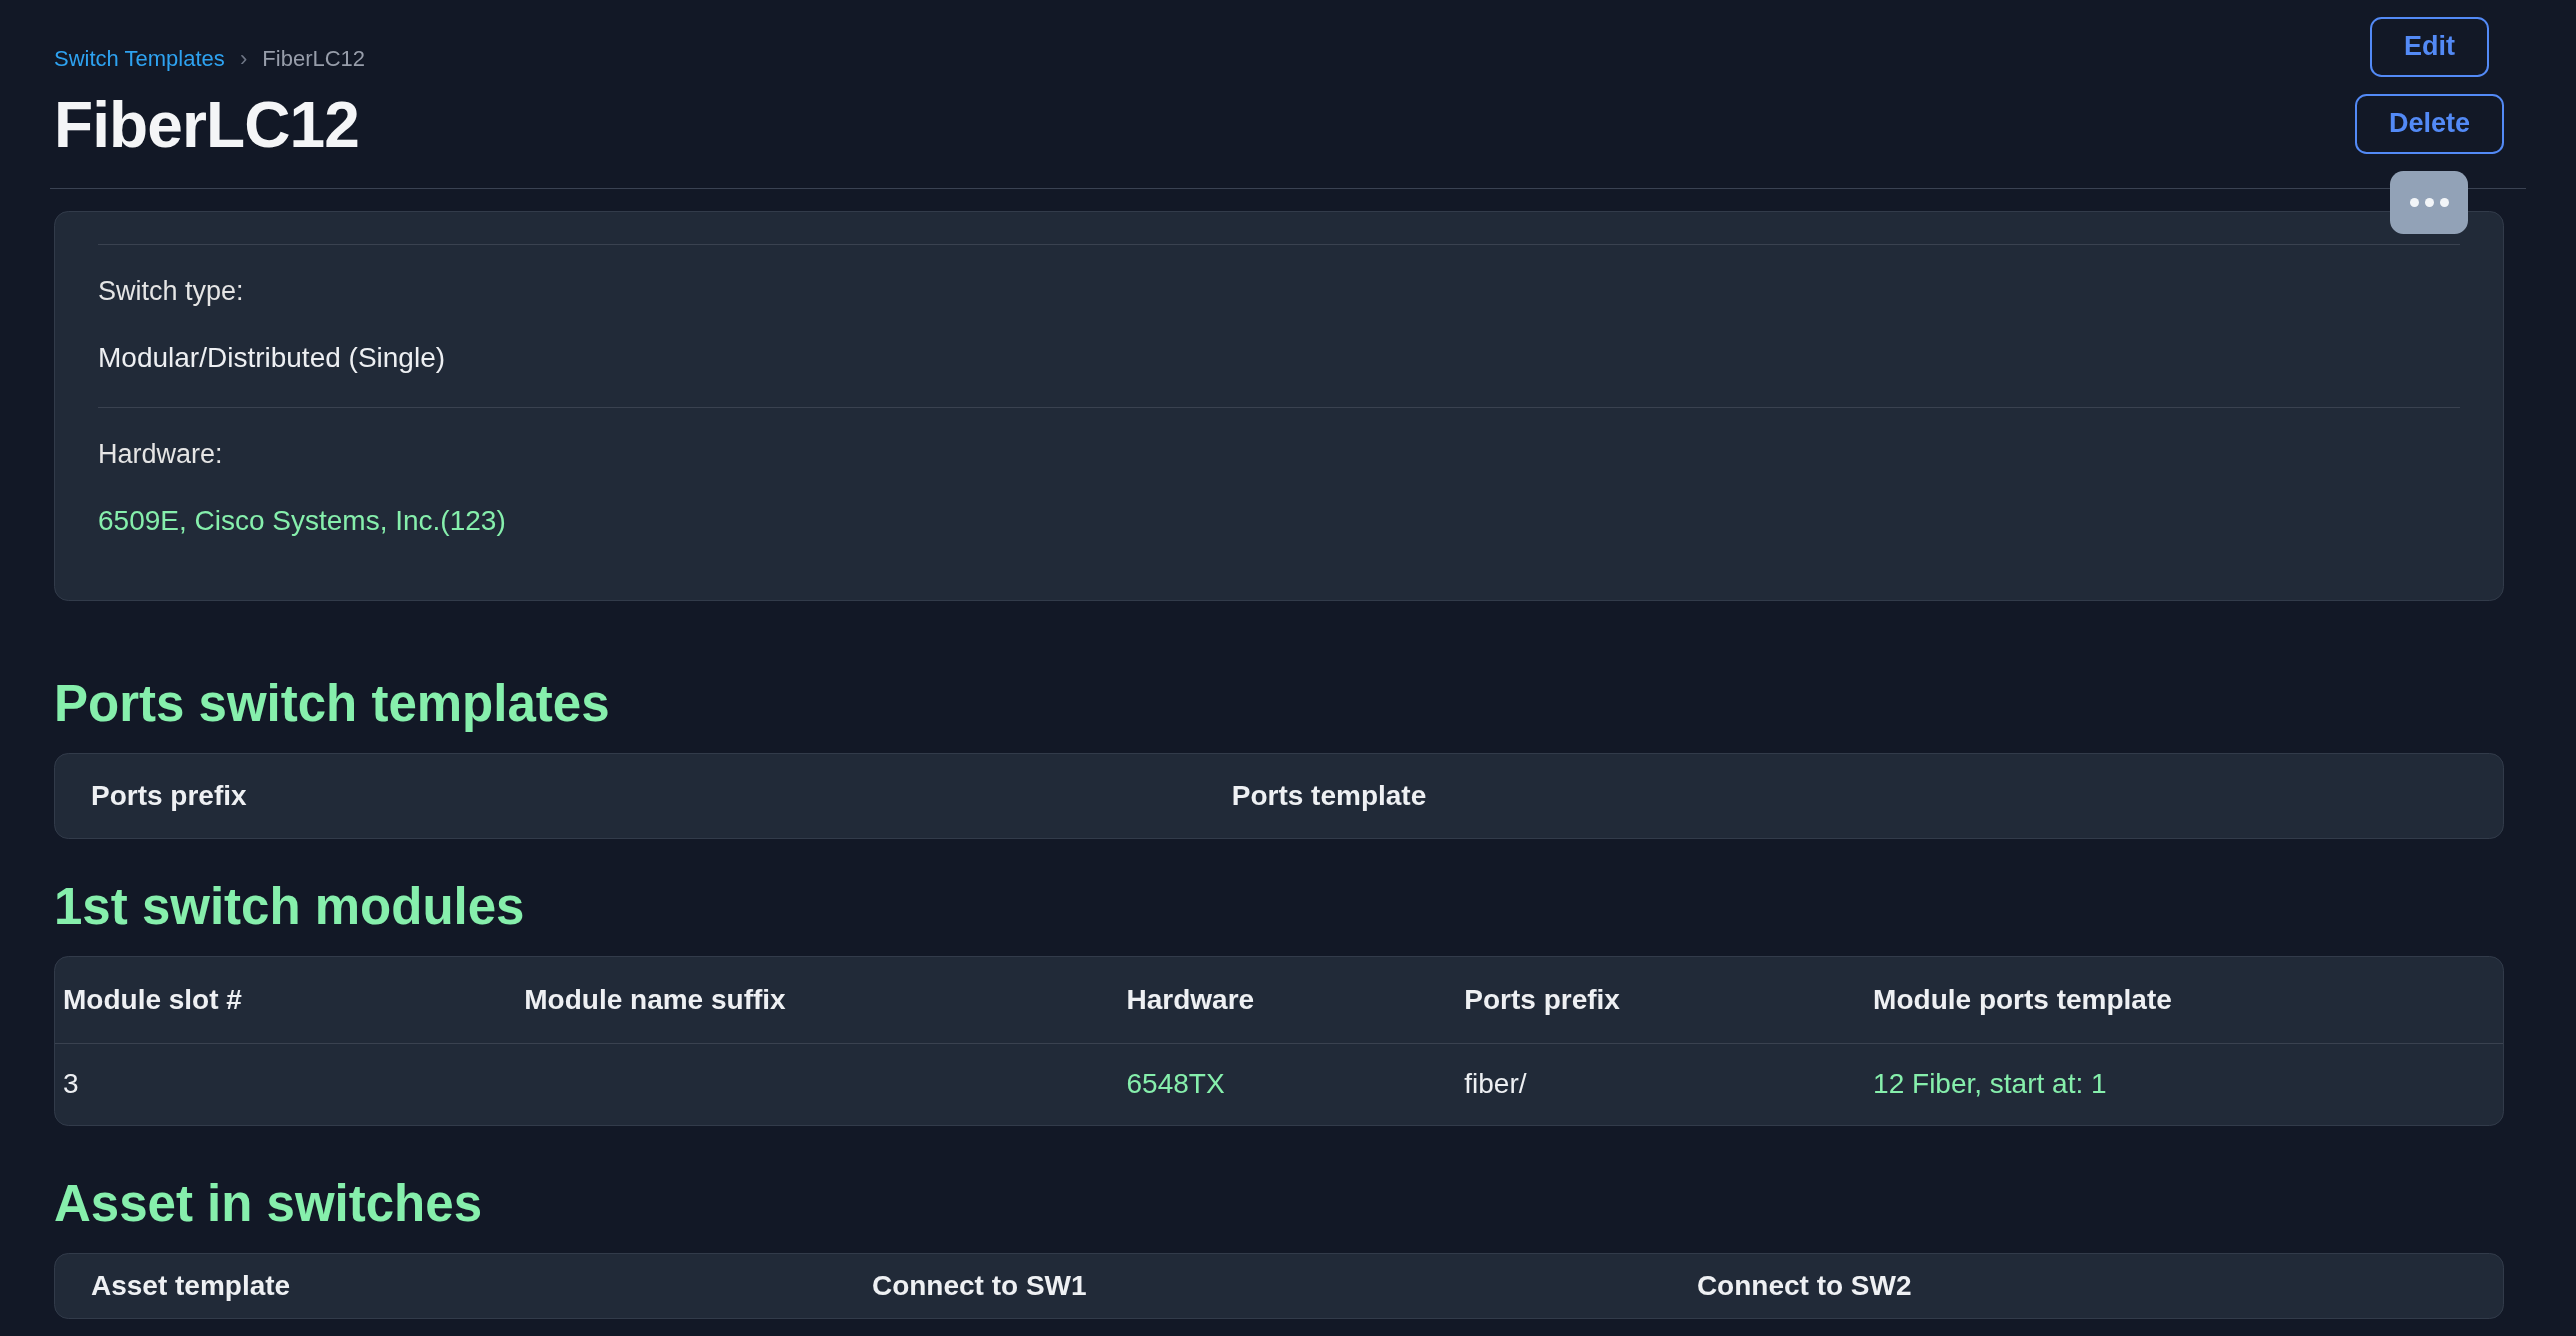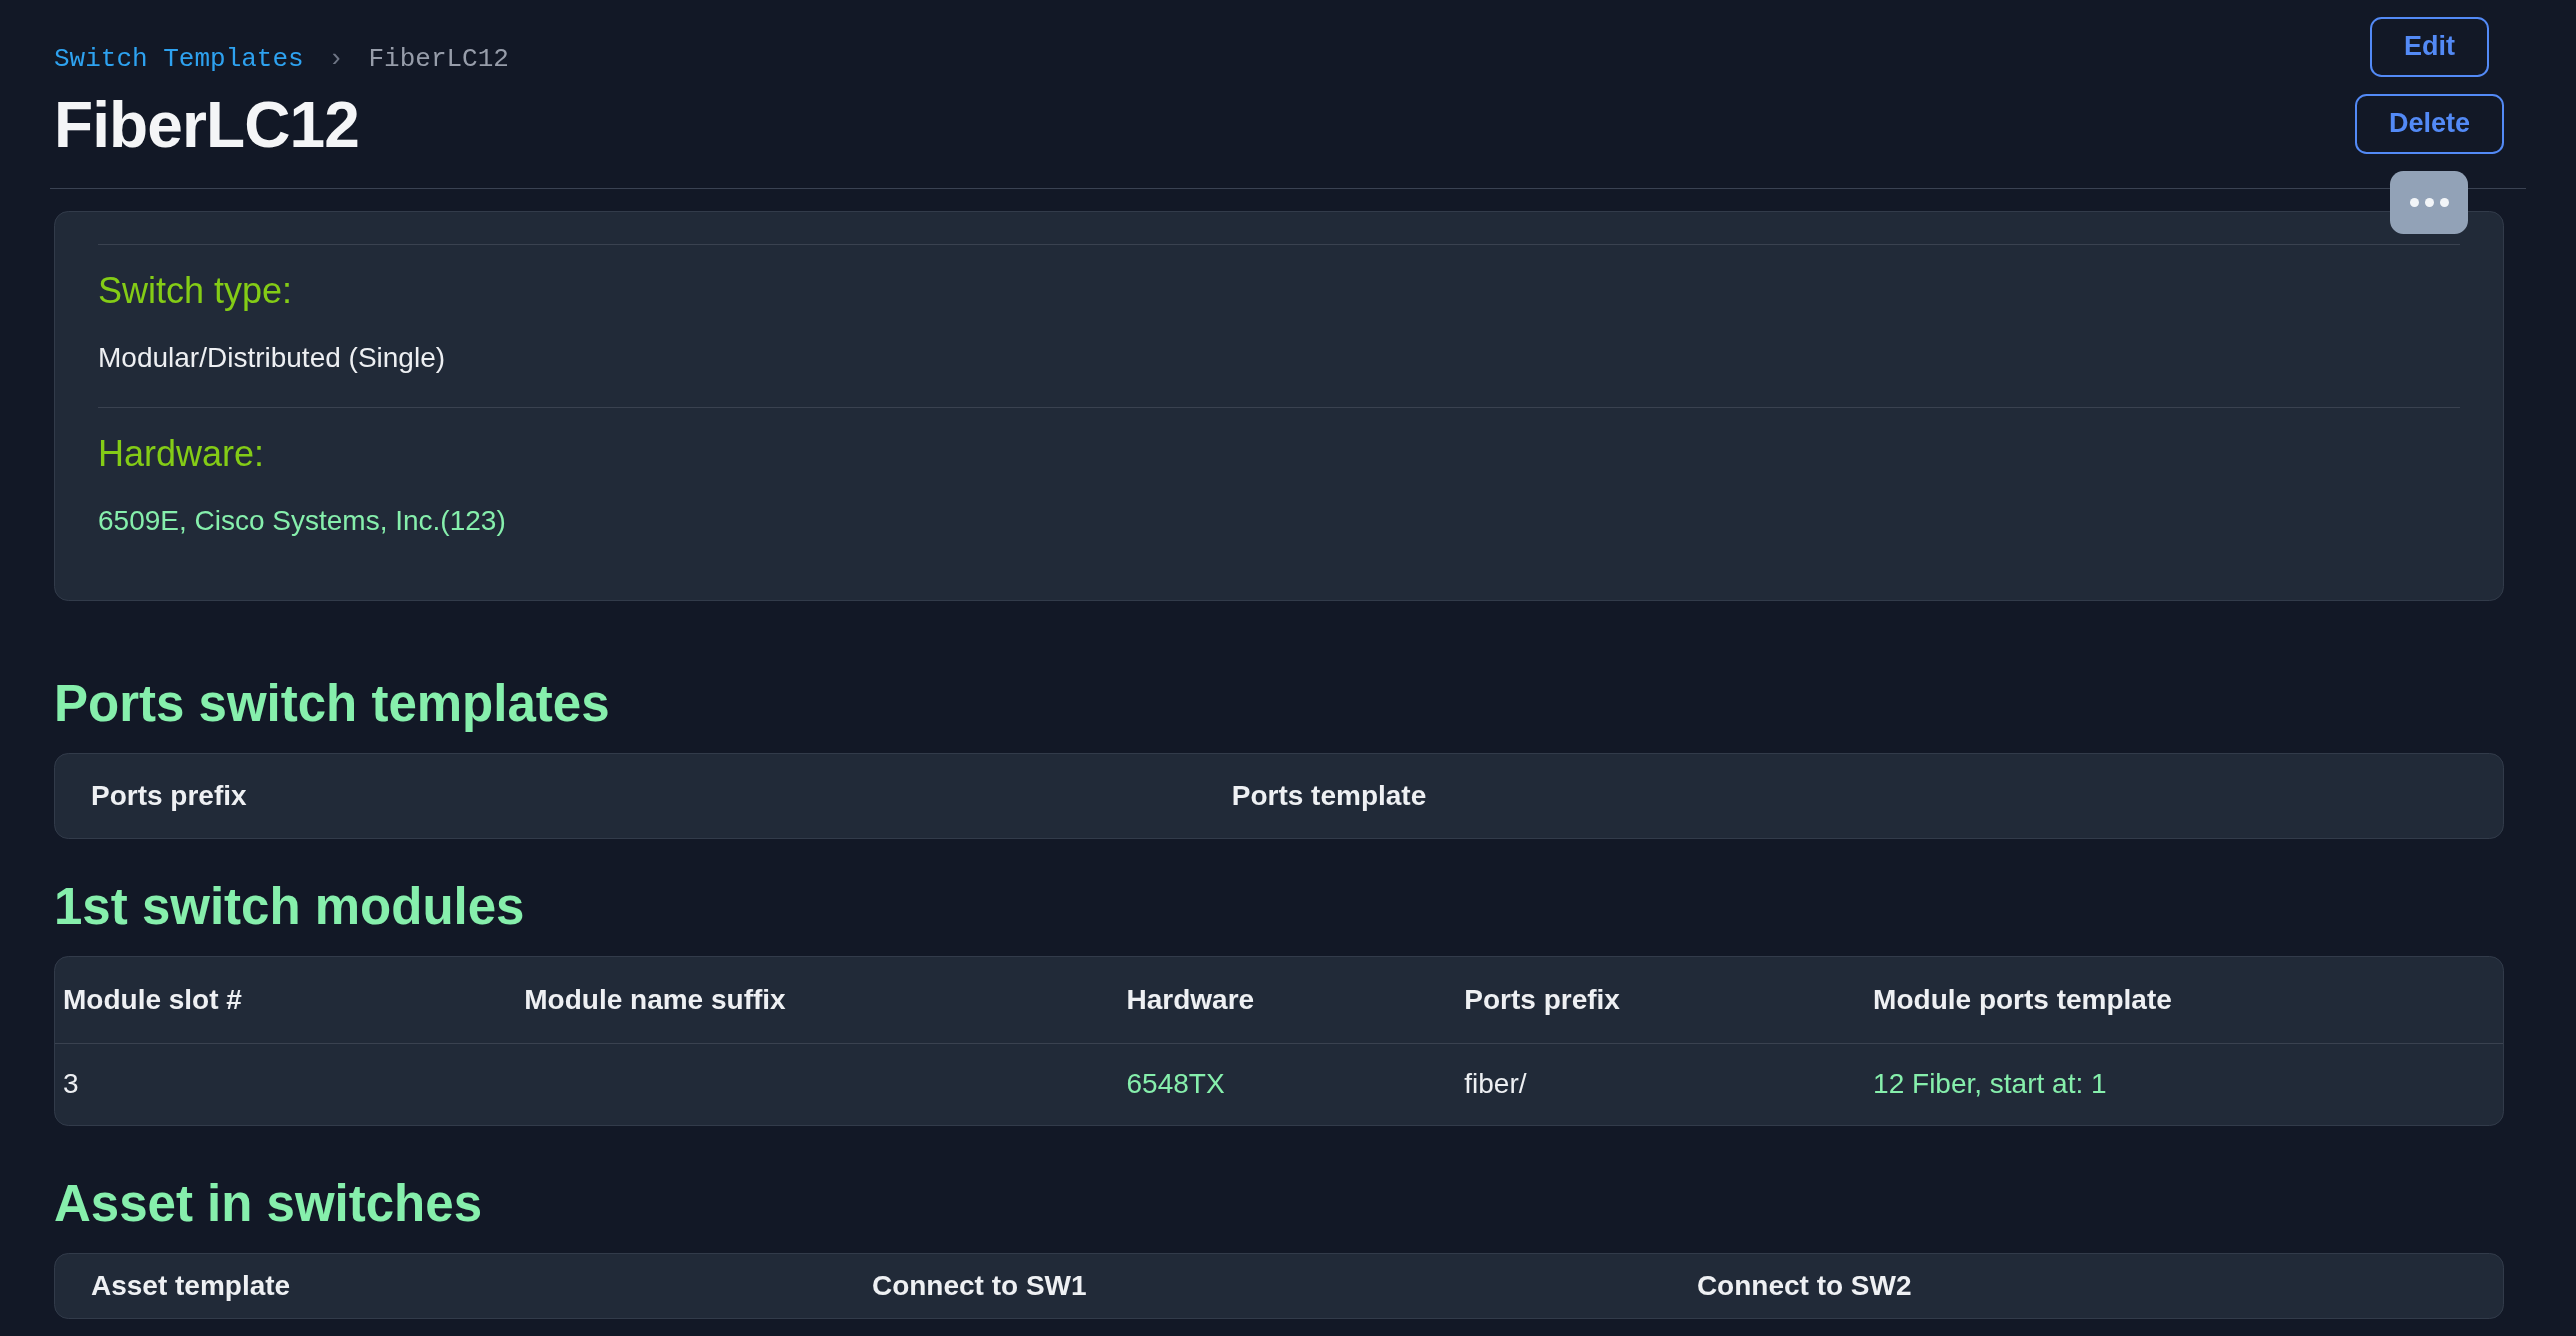--- a/index.html
+++ b/index.html
@@ -5,21 +5,21 @@
   * { margin: 0; padding: 0; box-sizing: border-box; }
   html, body { width: 2576px; height: 1336px; overflow: hidden; }
   body {
     background: #121826;
     color: #edeff2;
     font-family: "Liberation Sans", sans-serif;
   }
   .page { padding: 43px 72px 0 54px; }
 
   
-  .breadcrumb { font-size: 26px; line-height: 32px; font-family: Liberation Mono, monospace; }
+  .breadcrumb { font-size: 22px; line-height: 32px; }
   .breadcrumb a { color: #2ea2f0; text-decoration: none; cursor: pointer; }
   .breadcrumb .sep { color: #6e7585; margin: 0 9px; }
   .breadcrumb .current { color: #979daa; }
 
   
   .title-row { display: flex; align-items: center; justify-content: space-between; margin-top: 14.3px; height: 72px; }
   h1.page-title { font-size: 64px; font-weight: 800; letter-spacing: -0.9px; color: #f4f5f7; }
   .actions { display: flex; align-items: center; gap: 17px; flex-direction: column; }
   .btn-outline {
     height: 60px; padding: 0 32px;
@@ -40,21 +40,21 @@
 
   
   .card {
     margin-top: 21.5px;
     background: #212a38;
     border: 1.8px solid #323b4a;
     border-radius: 14.3px;
     padding: 32px 43px 30px 43px;
   }
   .field { border-top: 1.8px solid #3a4250; padding: 30px 0 32px 0; }
-  .field-label { color: #84cc16; font-size: 36px; line-height: 32px; margin-bottom: 34px; }
+  .field-label { color: #e5e5e5; font-size: 27px; line-height: 32px; margin-bottom: 34px; }
   .field-value { color: #edeff2; font-size: 28px; line-height: 34px; }
   a.link { color: #86efac; text-decoration: none; cursor: pointer; }
 
   
   .section-heading { font-size: 51px; font-weight: 700; color: #86efac; }
   .mt-a { margin-top: 73px; }
   .mt-b { margin-top: 38px; }
   .mt-c { margin-top: 48px; }
 
   

